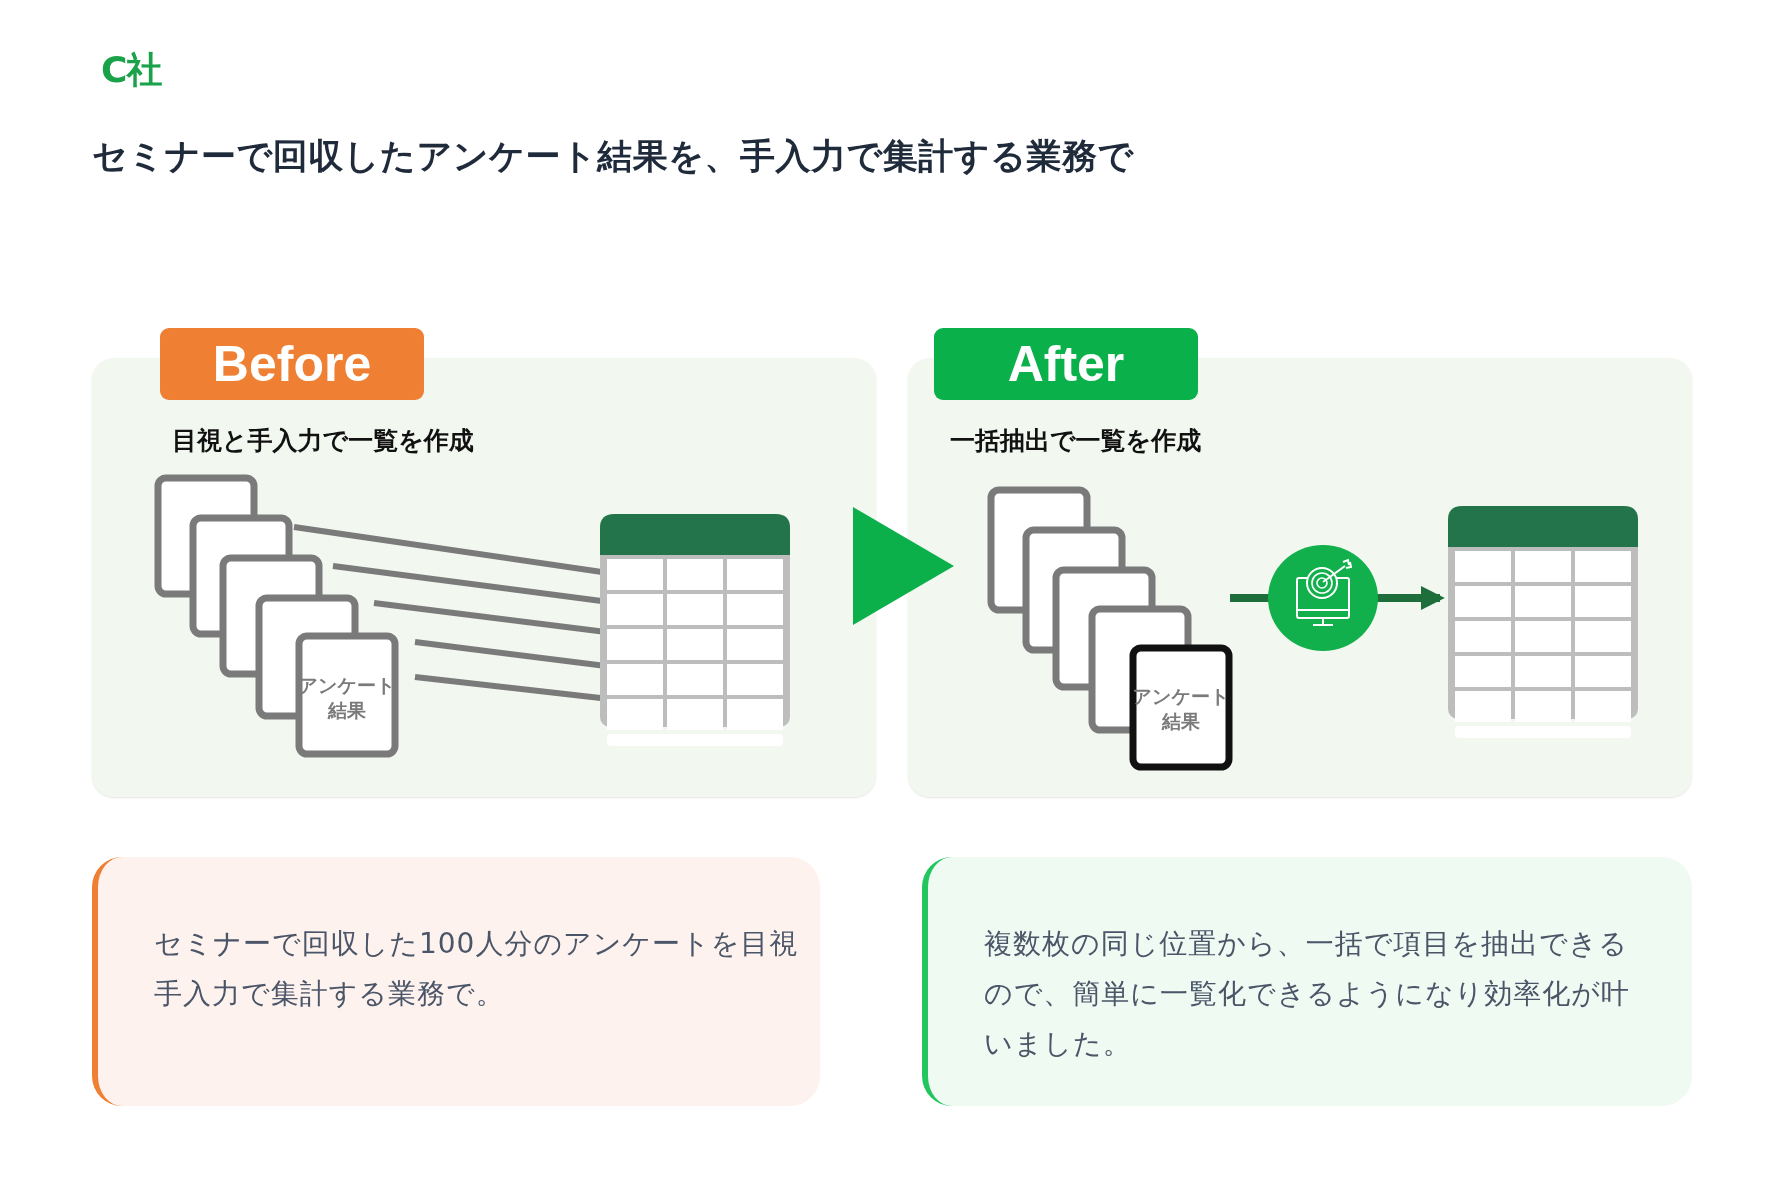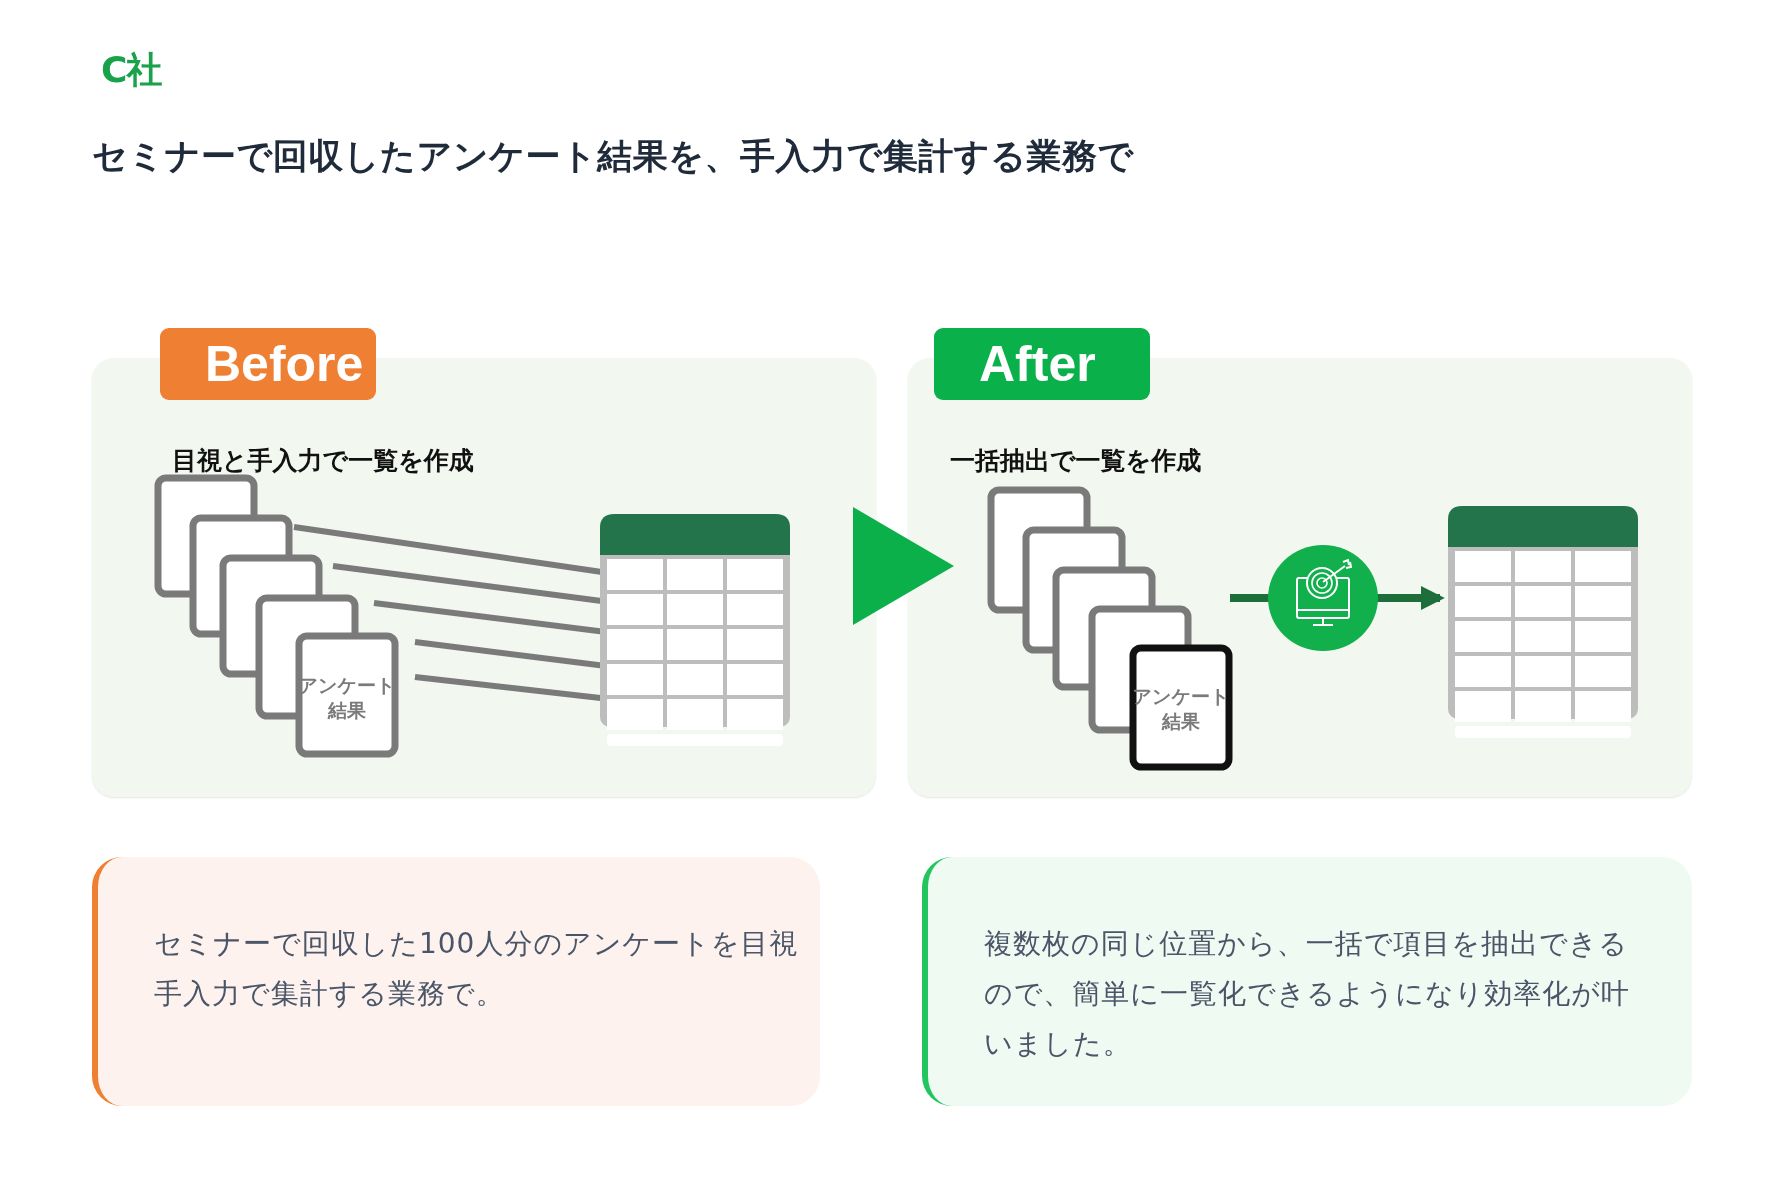--- a/index.html
+++ b/index.html
@@ -7,25 +7,25 @@
   body { position: relative; font-family: "DejaVu Sans", "Liberation Sans", sans-serif; color: #1f2a3a; }
 
   .company { position: absolute; left: 92px; top: 40px; font-size: 36px; font-weight: 700; color: #1aa24a; letter-spacing: -1px; line-height: 60px; margin-left: 9px; }
   .headline { position: absolute; left: 92px; top: 128px; font-size: 35px; font-weight: 700; color: #1f2a3a; line-height: 57px; letter-spacing: 0.5px; }
   .headline div { white-space: nowrap; }
 
   .panel { position: absolute; top: 358px; width: 784px; height: 439px; background: #f2f7f0; border-radius: 22px; box-shadow: 0 1px 2px rgba(0,0,0,0.10); }
   .panel.before { left: 92px; }
   .panel.after { left: 908px; }
 
-  .badge { position: absolute; top: 328px; width: 216px; height: 72px; border-radius: 9px; color: #ffffff; font-family: "Liberation Sans", sans-serif; font-weight: 700; font-size: 50px; text-align: left; line-height: 72px; z-index: 2; padding-left: 45px; }
+  .badge { position: absolute; top: 328px; width: 264px; height: 72px; border-radius: 9px; color: #ffffff; font-family: "Liberation Sans", sans-serif; font-weight: 700; font-size: 50px; text-align: center; line-height: 72px; z-index: 2; }
   .badge.before { left: 160px; background: #ee7f33; }
   .badge.after { left: 934px; background: #0ab14b; }
 
-  .panel-sub { position: absolute; top: 424px; font-size: 25px; font-weight: 700; color: #111; white-space: nowrap; z-index: 2; margin-top: 20px; }
+  .panel-sub { position: absolute; top: 424px; font-size: 25px; font-weight: 700; color: #111; white-space: nowrap; z-index: 2; }
   .panel-sub.before { left: 172px; }
   .panel-sub.after { left: 950px; }
 
   .diagram { position: absolute; left: 0; top: 0; width: 1774px; height: 1192px; z-index: 3; pointer-events: none; }
   .diagram text { font-family: "DejaVu Sans", sans-serif; font-weight: 700; fill: #7a7a7a; }
 
   .desc { position: absolute; top: 857px; height: 249px; border-radius: 30px; padding: 62px 0 0 56px; font-size: 28px; line-height: 50px; color: #4a5568; letter-spacing: 1px; }
   .desc.before { left: 92px; width: 728px; background: #fdf2ee; border-left: 6px solid #ee7f33; }
   .desc.after { left: 922px; width: 770px; background: #eefaf2; border-left: 6px solid #22c55e; }
   .desc div { white-space: nowrap; }

